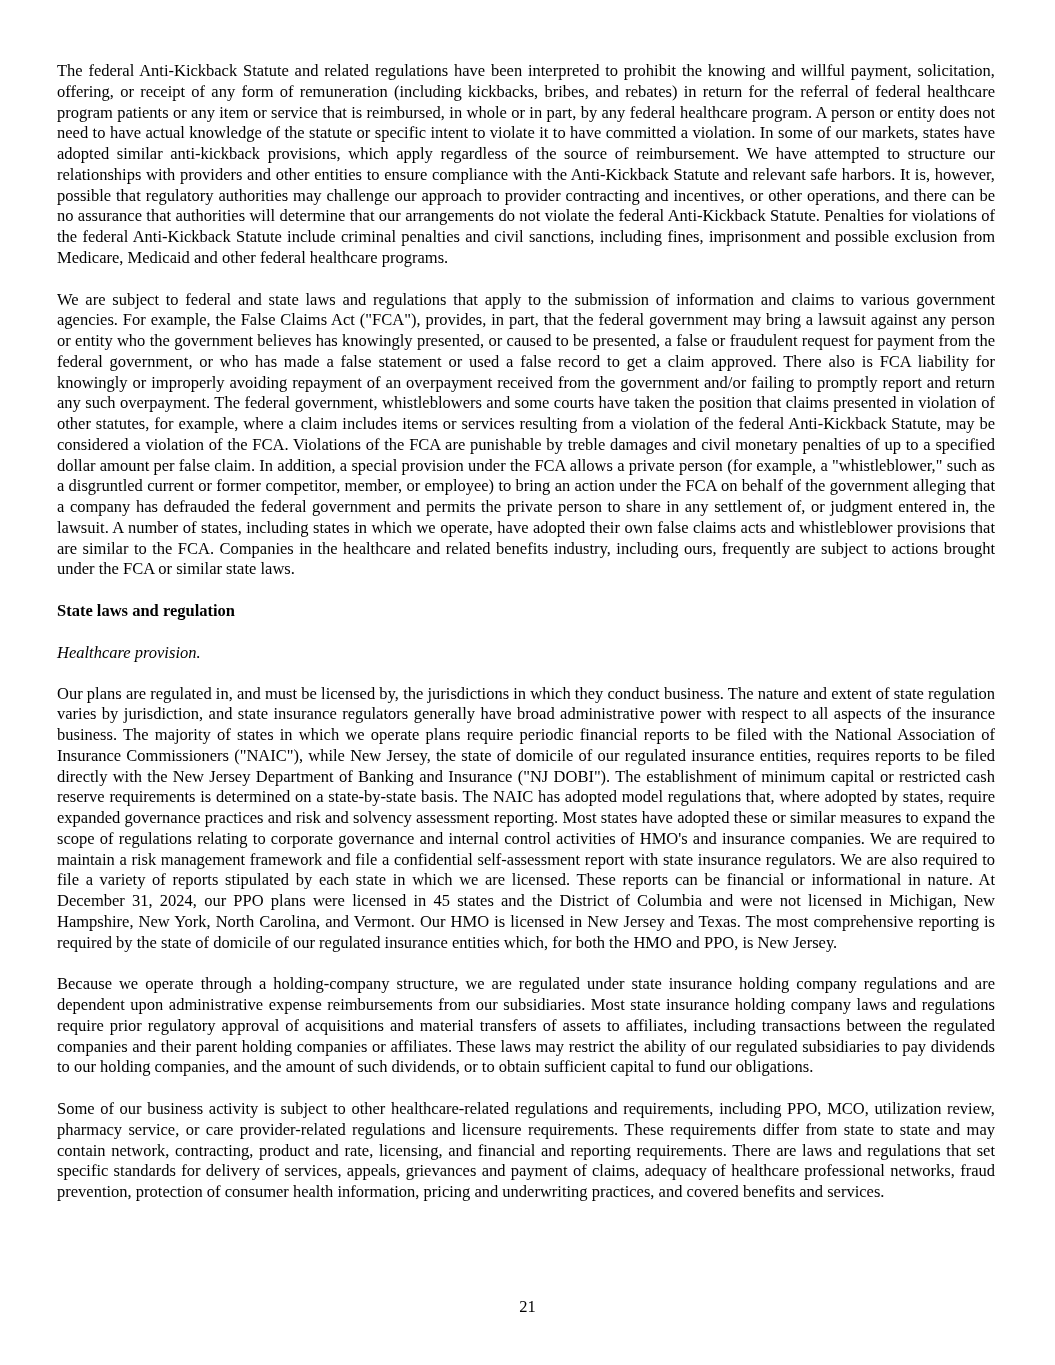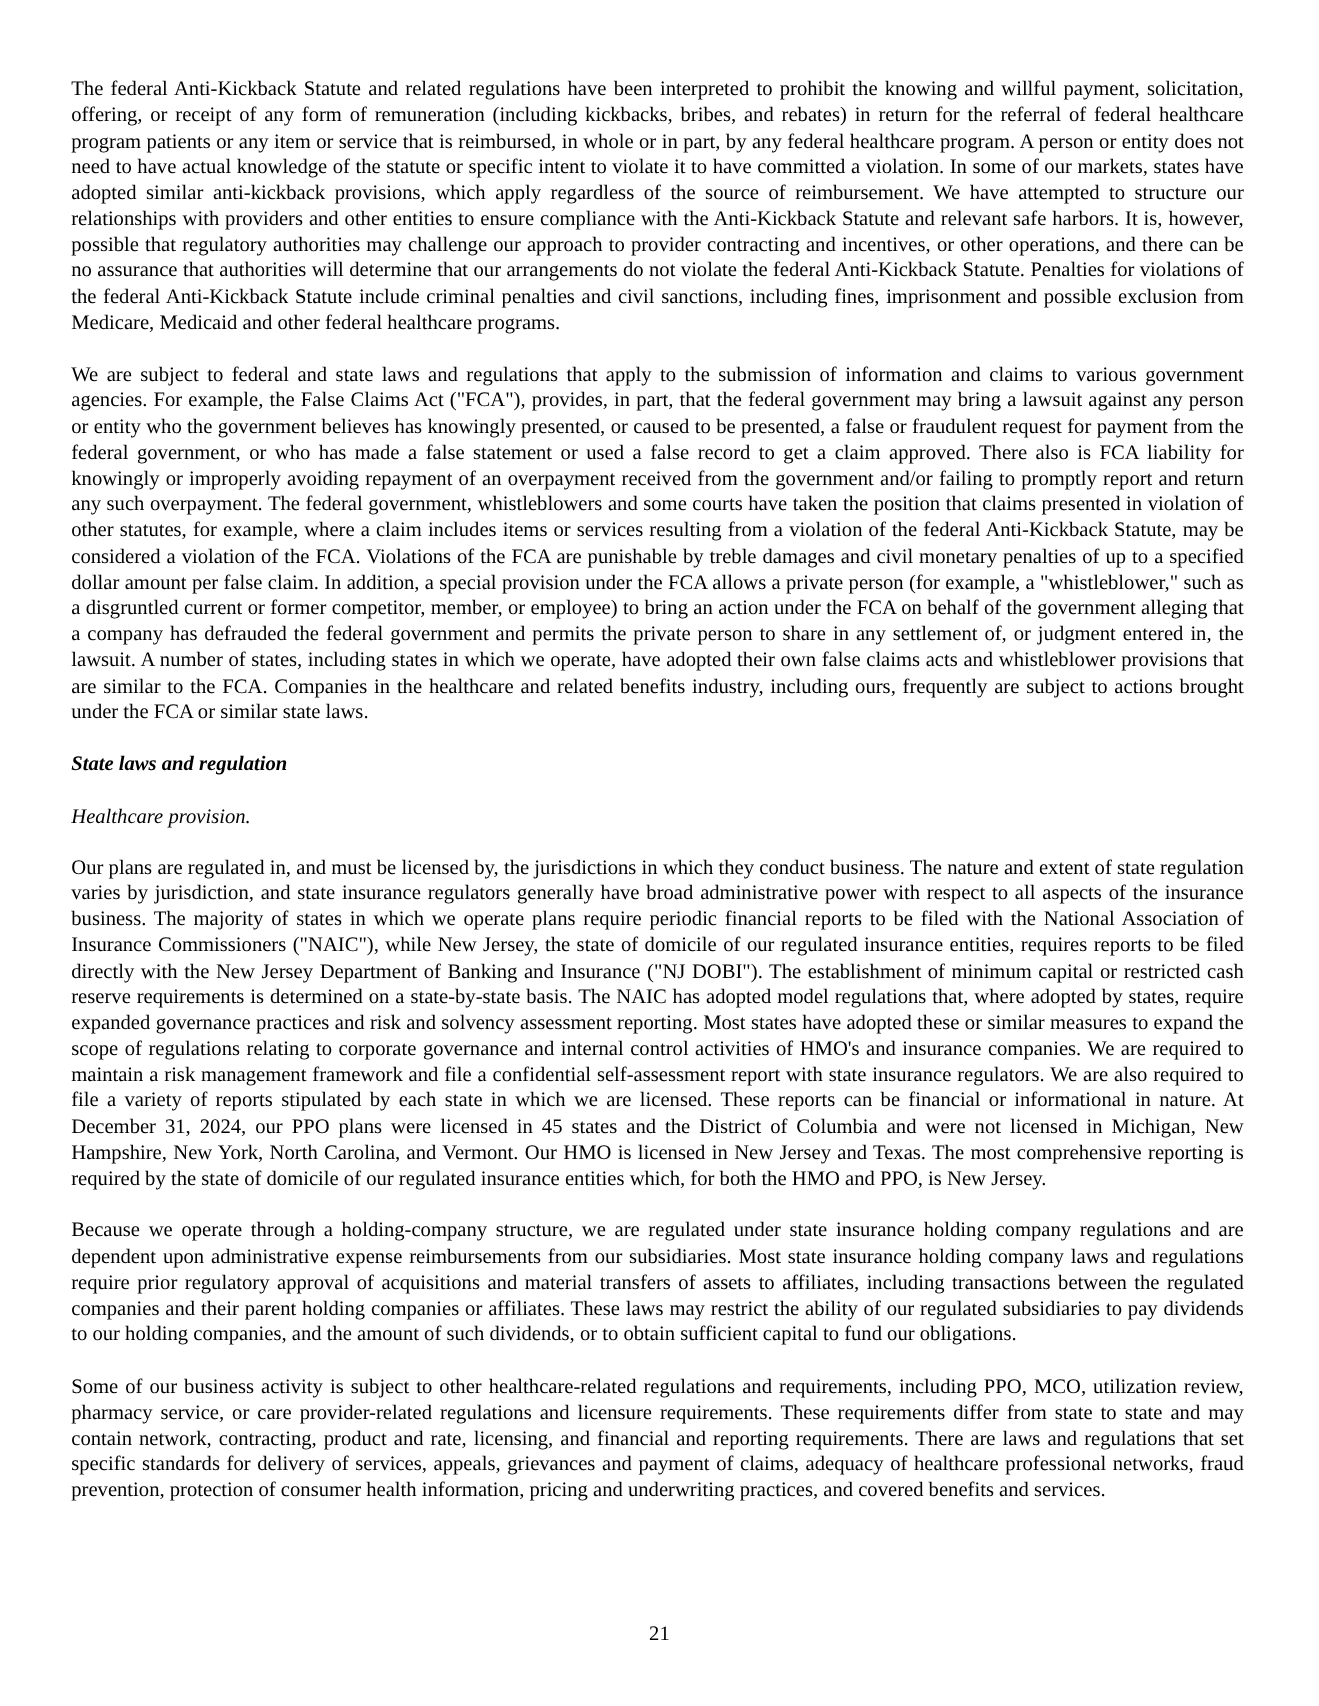--- a/index.html
+++ b/index.html
@@ -24,21 +24,20 @@
     top: 61px;
     width: 938px;
   }
   .para {
     margin: 0 0 21px 0;
     text-align: justify;
   }
   .heading-bold-italic {
     margin: 0 0 21px 0;
     font-weight: bold;
-    font-style: italic;
   }
   .heading-italic {
     margin: 0 0 20px 0;
     font-style: italic;
   }
   .page-footer {
     position: absolute;
     top: 1297px;
     left: 0;
     width: 100%;

